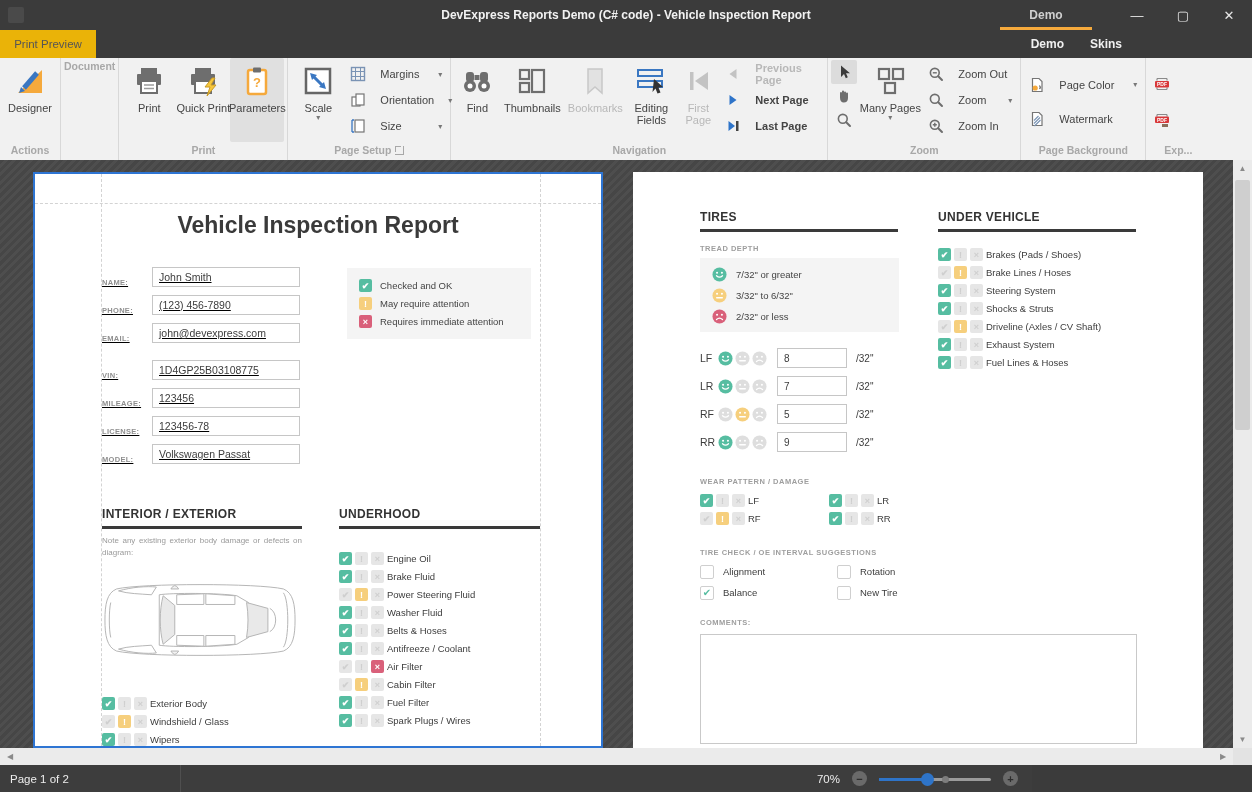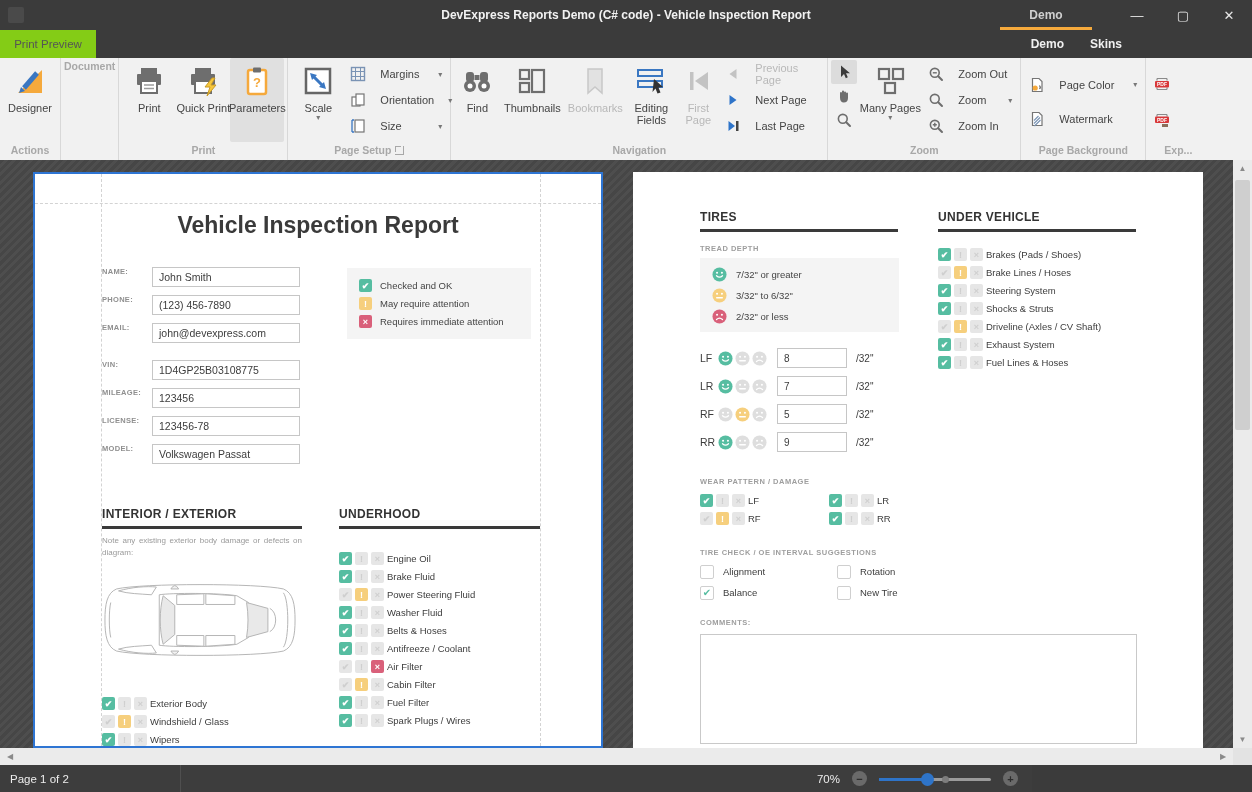--- a/index.html
+++ b/index.html
@@ -11,21 +11,21 @@
   .app-icon { position:absolute; left:8px; top:7px; width:16px; height:16px; background:#4a4a4a; border-radius:2px; }
   .win-title { position:absolute; left:0; right:0; top:0; height:30px; line-height:30px; text-align:center;
     color:#f2f2f2; font-size:12px; font-weight:bold; }
   .top-demo-tab { position:absolute; right:160px; top:0; width:92px; height:30px; line-height:30px;
     text-align:center; color:#cfcfcf; font-size:12px; font-weight:bold; border-bottom:3px solid #f5a93c; }
   .win-controls { position:absolute; right:0; top:0; height:30px; display:flex; }
   .win-btn { width:46px; height:30px; color:#e8e8e8; font-size:13px; display:flex; align-items:center; justify-content:center; }
 
   
   .tabbar { position:absolute; left:0; top:30px; width:1252px; height:28px; background:#3b3b3b; }
-  .print-preview-tab { position:absolute; left:0; top:0; width:96px; height:28px; background:#84cc16;
+  .print-preview-tab { position:absolute; left:0; top:0; width:96px; height:28px; background:#eab308;
     color:#555; font-size:11.5px; display:flex; align-items:center; justify-content:center; }
   .right-tabs { position:absolute; right:130px; top:0; height:28px; display:flex; gap:26px; align-items:center; }
   .rtab { color:#f0f0f0; font-size:12px;font-weight:bold; }
   .rtab.bold { font-weight:bold; }
 
   
   .ribbon { position:absolute; left:0; top:58px; width:1252px; height:102px; background:#f1f1f1; display:flex; }
   .rgroup { display:flex; flex-direction:column; border-right:1px solid #d8d8d8; padding:0 3px; }
   .rgroup-content { flex:1; display:flex; align-items:stretch; }
   .rgroup-label { height:18px; text-align:center; font-size:10.5px; font-weight:bold; color:#a8a8a8;
@@ -52,21 +52,21 @@
   .preview { position:absolute; left:0; top:160px; width:1233px; height:588px; overflow:hidden;
     background:repeating-linear-gradient(135deg,#464646 0 3px,#4e4e4e 3px 6px); }
   .page { position:absolute; top:12px; width:570px; height:576px; background:#fff; }
   .page1 { left:33px; border:2px solid #2e75d3; }
   .page2 { left:633px; }
   .m-dash-v { position:absolute; top:0; bottom:0; border-left:1px dashed #d3d3d3; }
   .m-dash-h { position:absolute; left:0; right:0; border-top:1px dashed #d3d3d3; }
 
   .rep-title { position:absolute; left:0; right:0; top:38px; text-align:center; font-size:23px; font-weight:bold; color:#3a3a3a; }
   .fgroup { position:absolute; display:flex; flex-direction:column; gap:8px; }
-  .frow { display:flex; align-items:flex-start; height:20px; }
+  .frow { display:flex; align-items:flex-end; height:20px;text-decoration:underline; }
   .flabel { width:50px; font-size:7.5px; font-weight:bold; color:#8f8f8f; letter-spacing:.3px; }
   .fbox { width:148px; height:20px; border:1px solid #c6c6c6; font-size:10.5px; color:#3c3c3c;
     display:flex; align-items:center; padding-left:6px; background:#fff; }
 
   .legendbox { position:absolute; left:312px; top:94px; width:184px; height:71px; background:#f4f4f4;
     display:flex; flex-direction:column; justify-content:center; gap:5px; padding-left:12px; }
   .legend-row { display:flex; align-items:center; gap:8px; font-size:9.5px; color:#444; height:13px; }
   .sq { width:13px; height:13px; border-radius:2px; background:#e6e6e6; color:#cfcfcf; font-size:9px; font-weight:bold;
     display:flex; align-items:center; justify-content:center; flex:0 0 auto; }
   .legend-row .sq { display:none; }
@@ -325,21 +325,21 @@
           </svg>
         <span>Editing Fields</span>
       </div>
       <div class="bigbtn disabled" style="width:44px;">
         <svg class="bicon" viewBox="0 0 32 32">
             <rect x="8" y="7" width="3.5" height="18" fill="#c3c3c3"></rect>
             <path d="M26 7 L13 16 L26 25 z" fill="#c3c3c3"></path>
           </svg>
         <span>First Page</span>
       </div>
-      <div class="smallcol" style="width:104px;">
+      <div class="smallcol" style="width:104px;font-weight:bold;">
         <div class="smallbtn disabled">
           <svg class="sicon" viewBox="0 0 16 16">
               <path d="M11.5 3 L4.5 8 L11.5 13 z" fill="#c3c3c3"></path>
             </svg>
           <span>Previous Page</span>
         </div>
         <div class="smallbtn">
           <svg class="sicon" viewBox="0 0 16 16">
               <path d="M4.5 3 L11.5 8 L4.5 13 z" fill="#2e74c9"></path>
             </svg>

